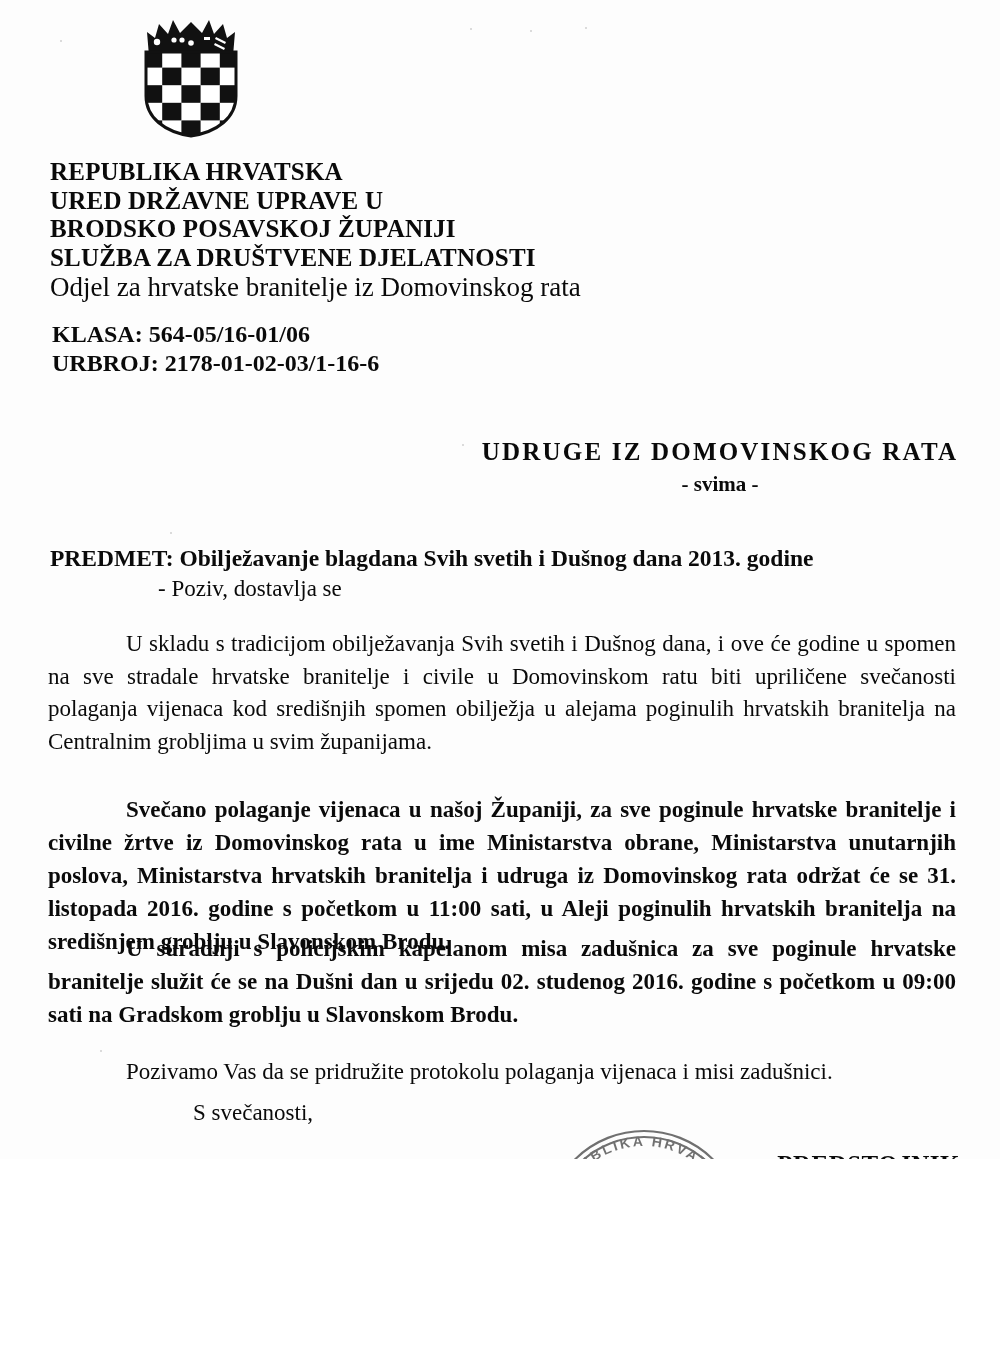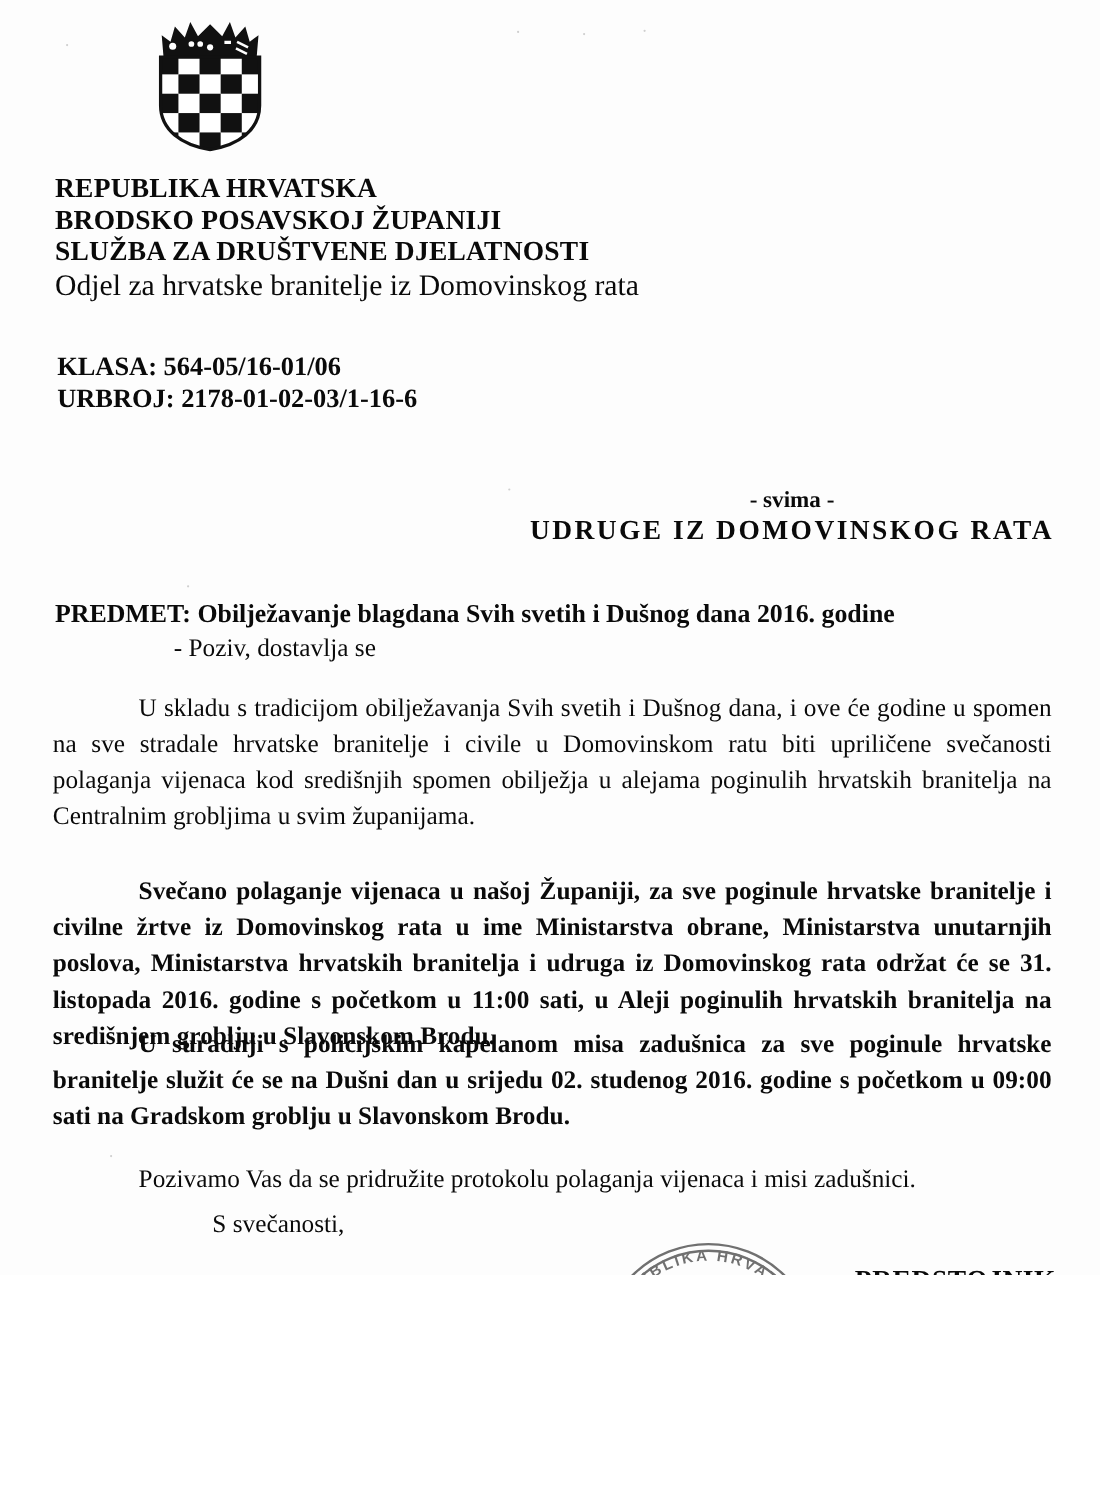--- a/index.html
+++ b/index.html
@@ -257,37 +257,38 @@
           <rect x="38.4" y="70.4" width="19.2" height="17.6"></rect>
           <rect x="76.8" y="70.4" width="19.2" height="17.6"></rect>
         </g>
       </g>
       <path d="M3 2 H93 V46 C93 68 74 82 48 86 C22 82 3 68 3 46 Z" fill="none" stroke="#111" stroke-width="3"></path>
     </svg>
   </div>
 
   <div id="org-block">
     <div class="org-line-bold">REPUBLIKA HRVATSKA</div>
+    <div class="org-line-bold">URED DRŽAVNE UPRAVE U</div>
     <div class="org-line-bold">BRODSKO POSAVSKOJ ŽUPANIJI</div>
     <div class="org-line-bold">SLUŽBA ZA DRUŠTVENE DJELATNOSTI</div>
     <div class="org-line-plain">Odjel za hrvatske branitelje iz Domovinskog rata</div>
   </div>
 
   <div id="klasa-block">
     <div class="klasa-line">KLASA: 564-05/16-01/06</div>
     <div class="klasa-line">URBROJ: 2178-01-02-03/1-16-6</div>
   </div>
 
   <div id="addressee">
+    <div id="addressee-title">UDRUGE IZ DOMOVINSKOG RATA</div>
     <div id="addressee-sub">- svima -</div>
-    <div id="addressee-title">UDRUGE IZ DOMOVINSKOG RATA</div>
   </div>
 
   <div id="subject-block">
-    <div id="subject-line">PREDMET: Obilježavanje blagdana Svih svetih i Dušnog dana 2016. godine</div>
+    <div id="subject-line">PREDMET: Obilježavanje blagdana Svih svetih i Dušnog dana 2013. godine</div>
     <div id="subject-sub">- Poziv, dostavlja se</div>
   </div>
 
   <div class="para" id="para-1">U skladu s tradicijom obilježavanja Svih svetih i Dušnog dana, i ove će godine u spomen na sve stradale hrvatske branitelje i civile u Domovinskom ratu biti upriličene svečanosti polaganja vijenaca kod središnjih spomen obilježja u alejama poginulih hrvatskih branitelja na Centralnim grobljima u svim županijama.</div>
   <div class="para bold" id="para-2">Svečano polaganje vijenaca u našoj Županiji, za sve poginule hrvatske branitelje i civilne žrtve iz Domovinskog rata u ime Ministarstva obrane, Ministarstva unutarnjih poslova, Ministarstva hrvatskih branitelja i udruga iz Domovinskog rata održat će se 31. listopada 2016. godine s početkom u 11:00 sati, u Aleji poginulih hrvatskih branitelja na središnjem groblju u Slavonskom Brodu.</div>
   <div class="para bold" id="para-3">U suradnji s policijskim kapelanom misa zadušnica za sve poginule hrvatske branitelje služit će se na Dušni dan u srijedu 02. studenog 2016. godine s početkom u 09:00 sati na Gradskom groblju u Slavonskom Brodu.</div>
   <div class="para" id="para-4">Pozivamo Vas da se pridružite protokolu polaganja vijenaca i misi zadušnici.</div>
   <div id="closing">S svečanosti,</div>
 
   <svg id="stamp" viewBox="0 0 212 206" xmlns="http://www.w3.org/2000/svg">

